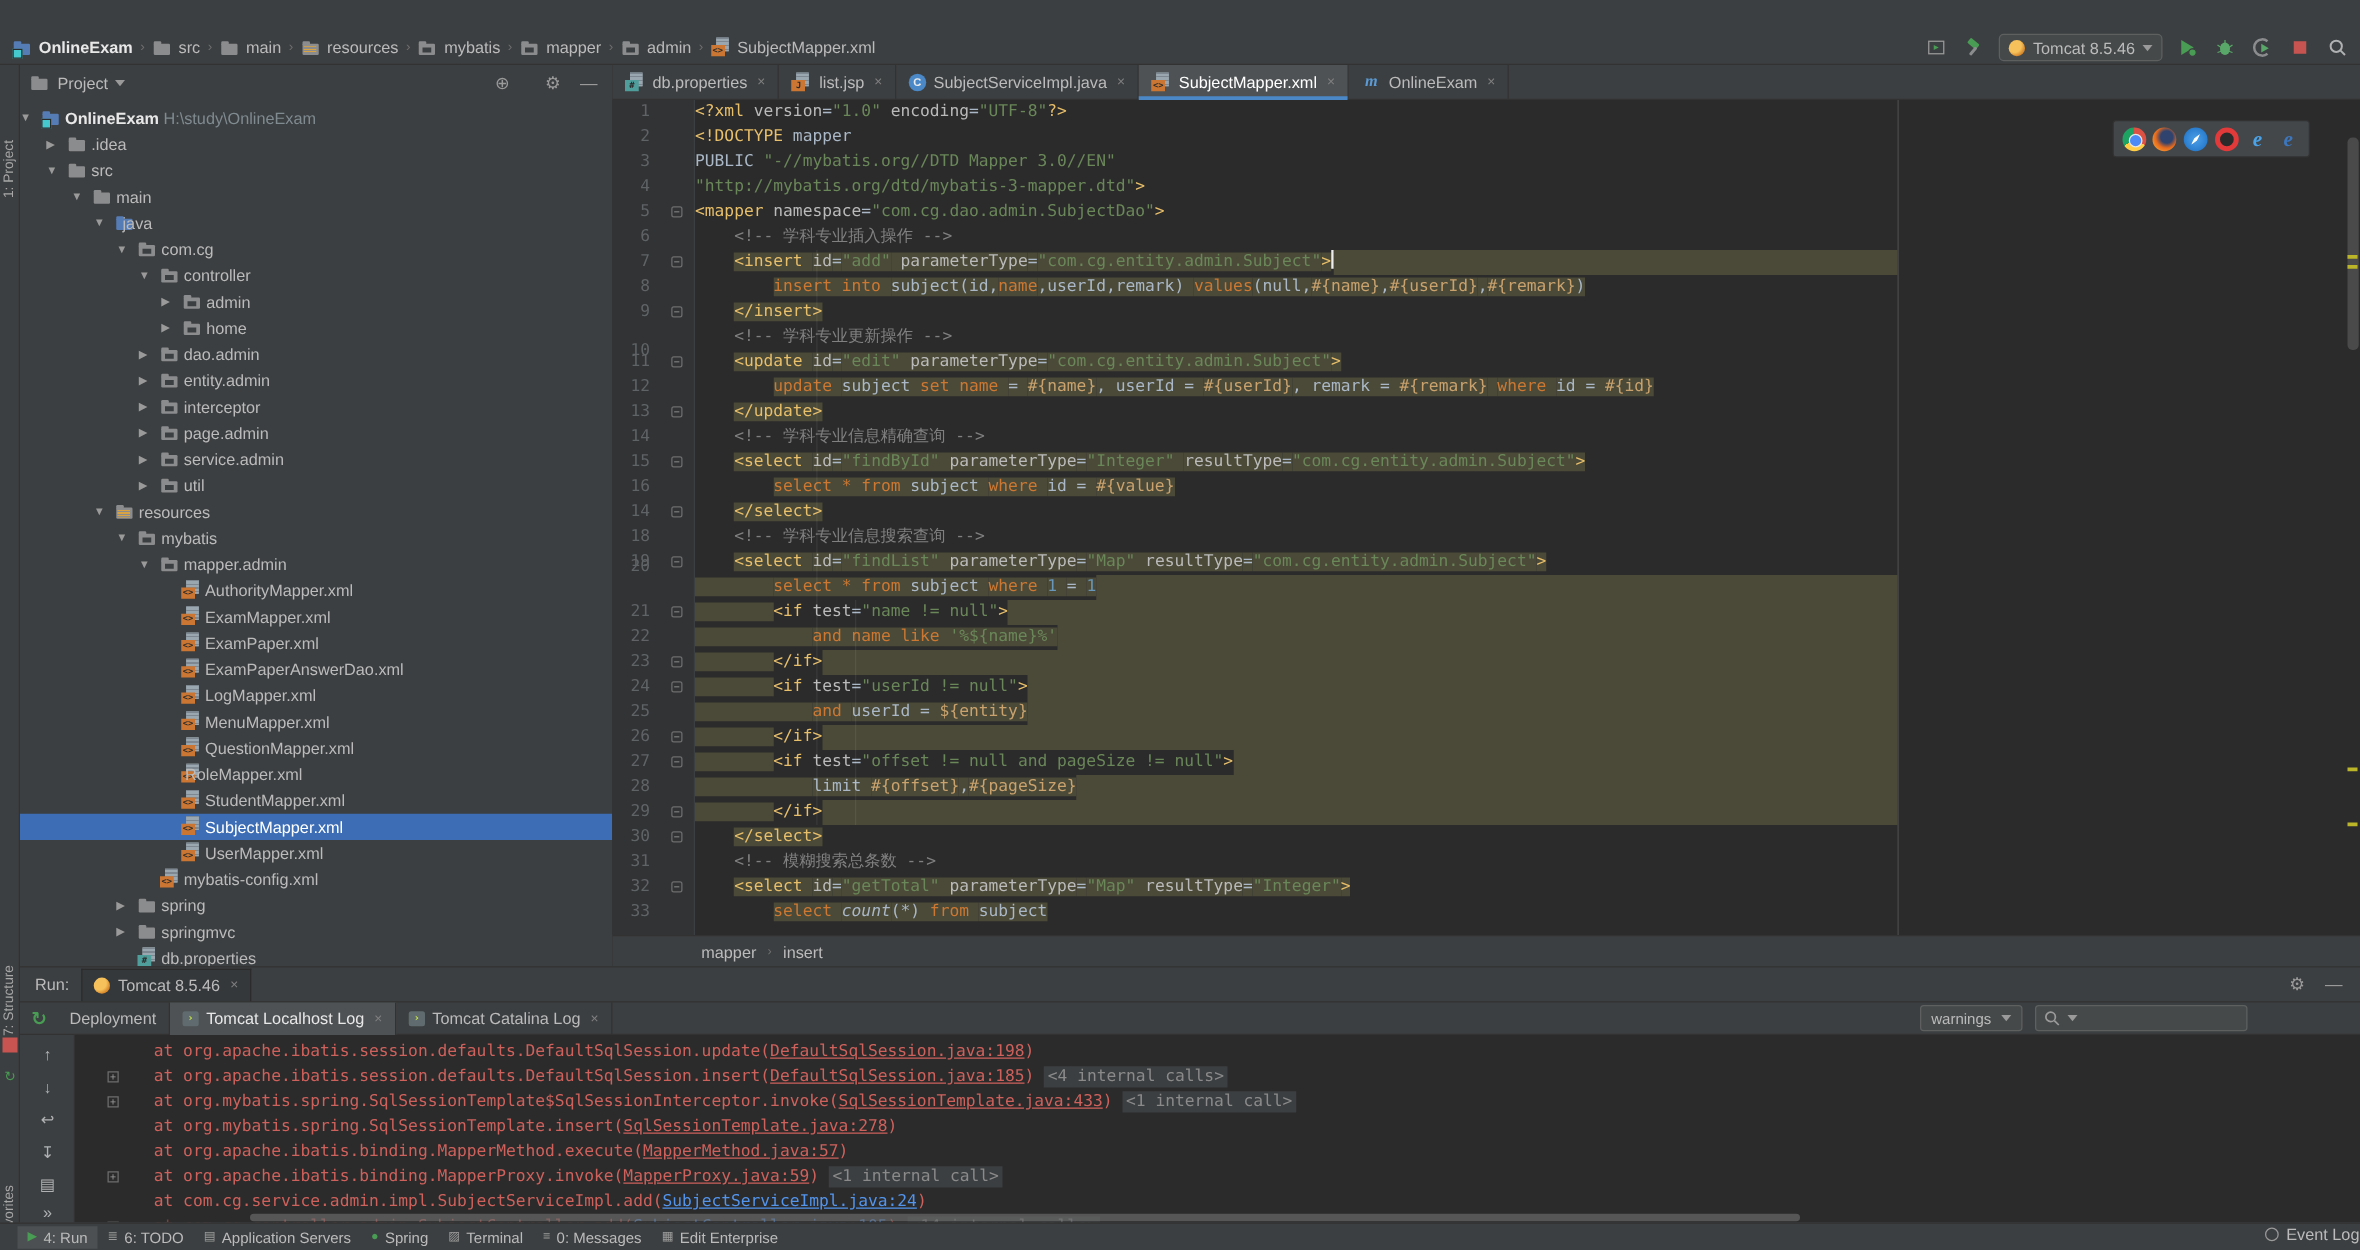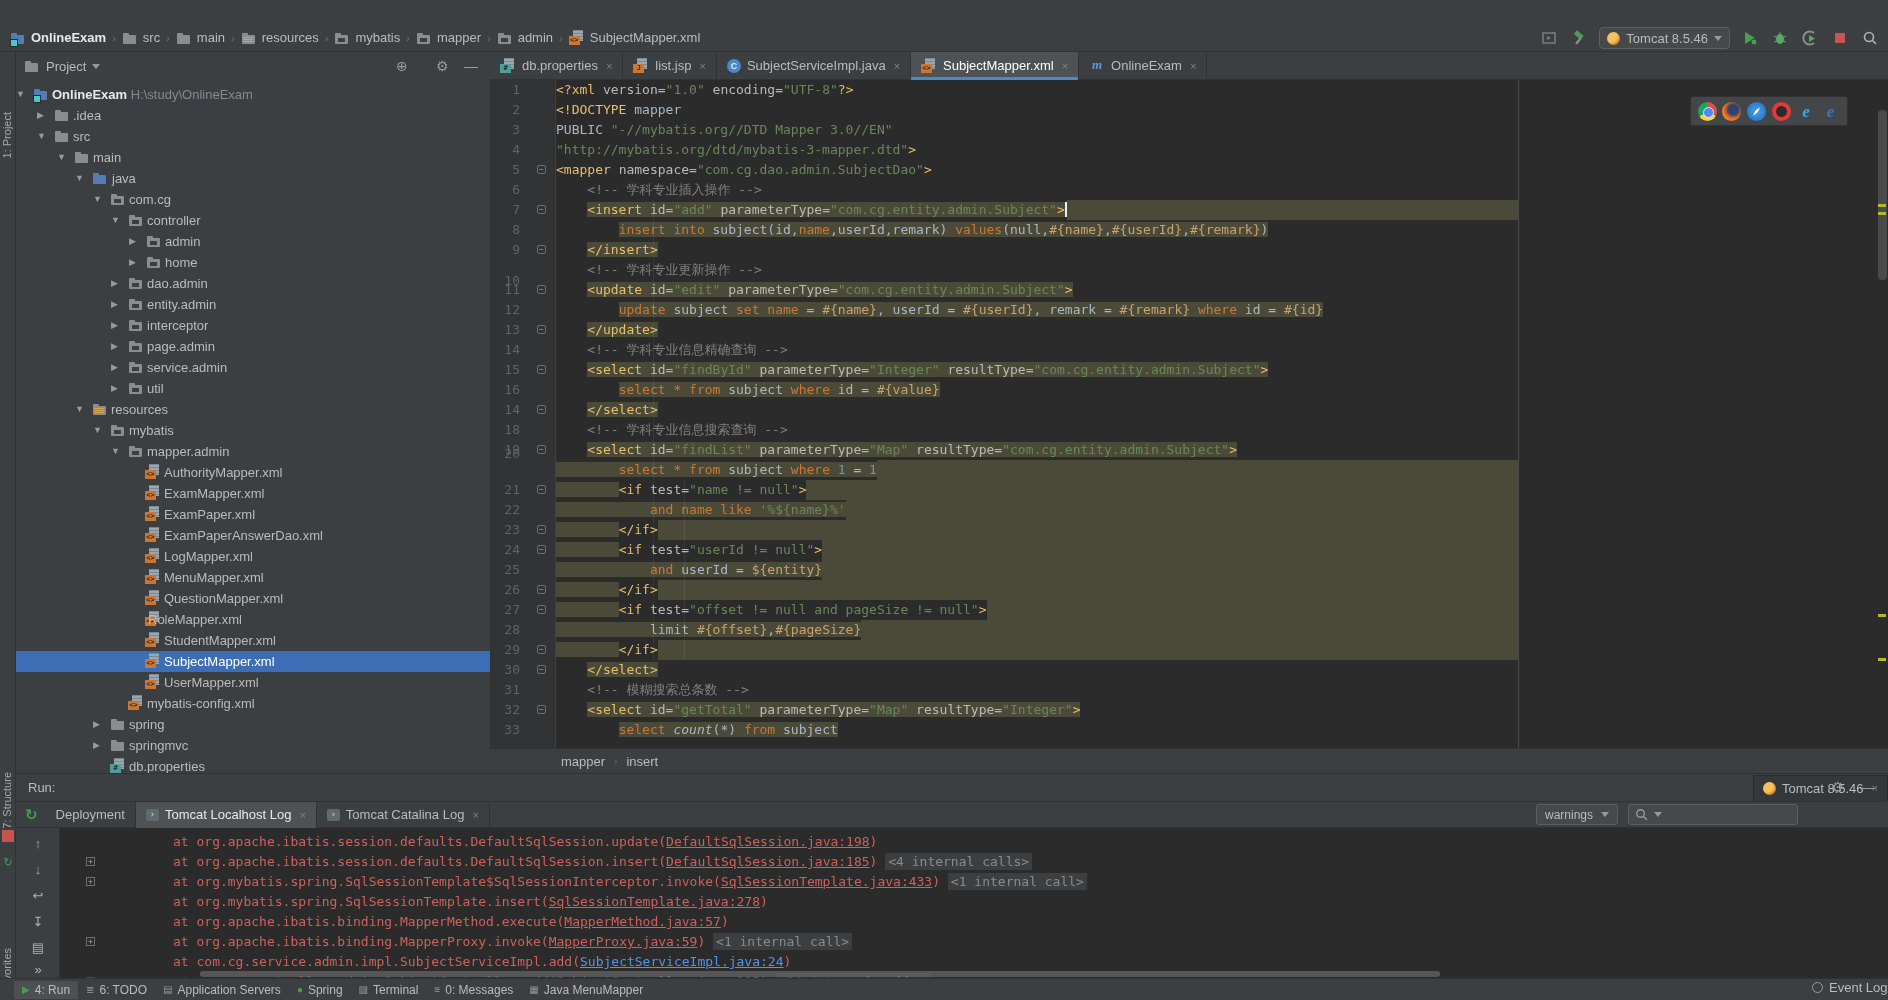--- a/index.html
+++ b/index.html
@@ -117,21 +117,21 @@
   .stripe-mark { position:absolute; left:2px; width:8px; height:3px; background:#BBB529; }
   #scroll-thumb-v { position:absolute; right:1px; top:30px; width:9px; height:170px; background:rgba(166,166,166,0.25); border-radius:4px; }
 
   #ed-crumbs { position:absolute; left:0; top:696px; width:1398px; height:25px; background:#3C3F41;
                border-top:1px solid #323232; display:flex; align-items:center; padding-left:66px; gap:4px; }
   .edc { color:#BBBBBB; padding:1px 5px; }
   .edc-sep { color:#6E6E6E; font-size:10px; }
 
   
   #runpanel { left:16px; top:773px; width:1872px; height:205px; background:#3C3F41; border-top:1px solid #323232; overflow:hidden; }
-  #run-h1 { position:absolute; left:0; top:0; width:1872px; height:27px; display:flex; align-items:center;justify-content:space-between; }
+  #run-h1 { position:absolute; left:0; top:0; width:1872px; height:27px; display:flex; align-items:center; }
   #run-label { margin:0 10px 0 12px; color:#BBBBBB; }
   #run-tab { display:flex; align-items:center; gap:6px; background:#35383A; border:1px solid #2B2B2B; border-bottom:none;
              height:26px; padding:0 9px; color:#BBBBBB; }
   #run-h1-right { position:absolute; right:14px; top:5px; display:flex; gap:16px; color:#9A9A9A; font-size:14px; }
   #run-h2 { position:absolute; left:0; top:27px; width:1872px; height:27px; border-top:1px solid #323232;
             border-bottom:1px solid #323232; display:flex; align-items:center; }
   .rrestart { margin:0 8px 0 9px; color:#499C54; font-size:15px; font-weight:bold; }
   .rtab { display:flex; align-items:center; gap:6px; height:26px; padding:0 10px; color:#BBBBBB; border-right:1px solid #323232; }
   .rtab.active { background:#4E5254; color:#E8E8E8; }
   .console-ic { width:13px; height:12px; background:#5F6B6E; border-radius:2px; color:#C8E64A;
@@ -139,21 +139,21 @@
   #run-h2-right { position:absolute; right:90px; top:2px; display:flex; gap:10px; align-items:center; }
   #warnings-combo { display:flex; align-items:center; gap:8px; border:1px solid #5E6060; border-radius:3px;
                     height:21px; padding:0 8px; background:#45494A; color:#BBBBBB; font-size:12px; }
   #console-search { display:flex; align-items:center; gap:6px; border:1px solid #5E6060; border-radius:3px;
                     height:21px; width:170px; padding:0 6px; background:#45494A; color:#9A9A9A; }
 
   #console { position:absolute; left:44px; top:54px; width:1828px; height:151px; background:#2B2B2B; overflow:hidden; }
   #console-toolbar { position:absolute; left:0; top:54px; width:44px; height:151px; background:#3C3F41; border-right:1px solid #323232; }
   .ct-ic { position:absolute; left:14px; width:16px; height:16px; color:#AFB1B3; font-size:13px; line-height:16px; text-align:center; }
   .con-line { position:absolute; left:0; width:1820px; height:20px; white-space:pre;
-              font:13px/20px "DejaVu Sans Mono",monospace; padding-left:113px; }
+              font:13px/20px "DejaVu Sans Mono",monospace; padding-left:63px; }
   .con-line.dim { opacity:0.45; }
   .con-fold { position:absolute; left:26px; top:5px; width:9px; height:9px; border:1px solid #6E6E6E; color:#9A9A9A;
               font:8px/8px "DejaVu Sans Mono",monospace; text-align:center; }
   .cl-r { color:#CE615C; } .cl-lk { color:#CE615C; text-decoration:underline; }
   .cl-lb { color:#5394EC; text-decoration:underline; }
   .cl-ch { color:#8A8A8A; background:#3C3F41; padding:1px 3px; }
   #con-hscroll { position:absolute; left:140px; top:143px; width:1240px; height:6px; background:rgba(166,166,166,0.35); border-radius:3px; }
 
   
   #statusbar { left:0; top:978px; width:1888px; height:22px; background:#3C3F41; border-top:1px solid #323232;
@@ -331,21 +331,21 @@
           <span class="ico ic-folder" style="left: 58px; top: 2px;">
             <span class="fold-base"></span>
           </span>
           <span class="tr-label" style="left: 77px;"><span>main</span></span>
         </div>
         <div class="tree-row" style="top: 116px;">
           <span class="tr-arrow" style="left: 59px;">▼</span>
           <span class="ico ic-java" style="left: 76px; top: 2px;">
             <span class="fold-base"></span>
           </span>
-          <span class="tr-label" style="left: 96px;"><span>java</span></span>
+          <span class="tr-label" style="left: 82px;"><span>java</span></span>
         </div>
         <div class="tree-row" style="top: 137px;">
           <span class="tr-arrow" style="left: 77px;">▼</span>
           <span class="ico ic-pkg" style="left: 94px; top: 2px;">
             <span class="fold-base"></span>
           </span>
           <span class="tr-label" style="left: 113px;"><span>com.cg</span></span>
         </div>
         <div class="tree-row" style="top: 158px;">
           <span class="tr-arrow" style="left: 95px;">▼</span>
@@ -842,21 +842,21 @@
       <span class="sb-item">
         <span class="sb-ic">▨</span>
         <span>Terminal</span>
       </span>
       <span class="sb-item">
         <span class="sb-ic">≡</span>
         <span>0: Messages</span>
       </span>
       <span class="sb-item">
         <span class="sb-ic">▦</span>
-        <span>Java MenuMapper</span>
+        <span>Edit Enterprise</span>
       </span>
     </div>
   <div id="sb-right">
     <span id="eventlog-icon"></span>
     <span>Event Log</span>
   </div>
 
 </div>
 
 </body></html>

